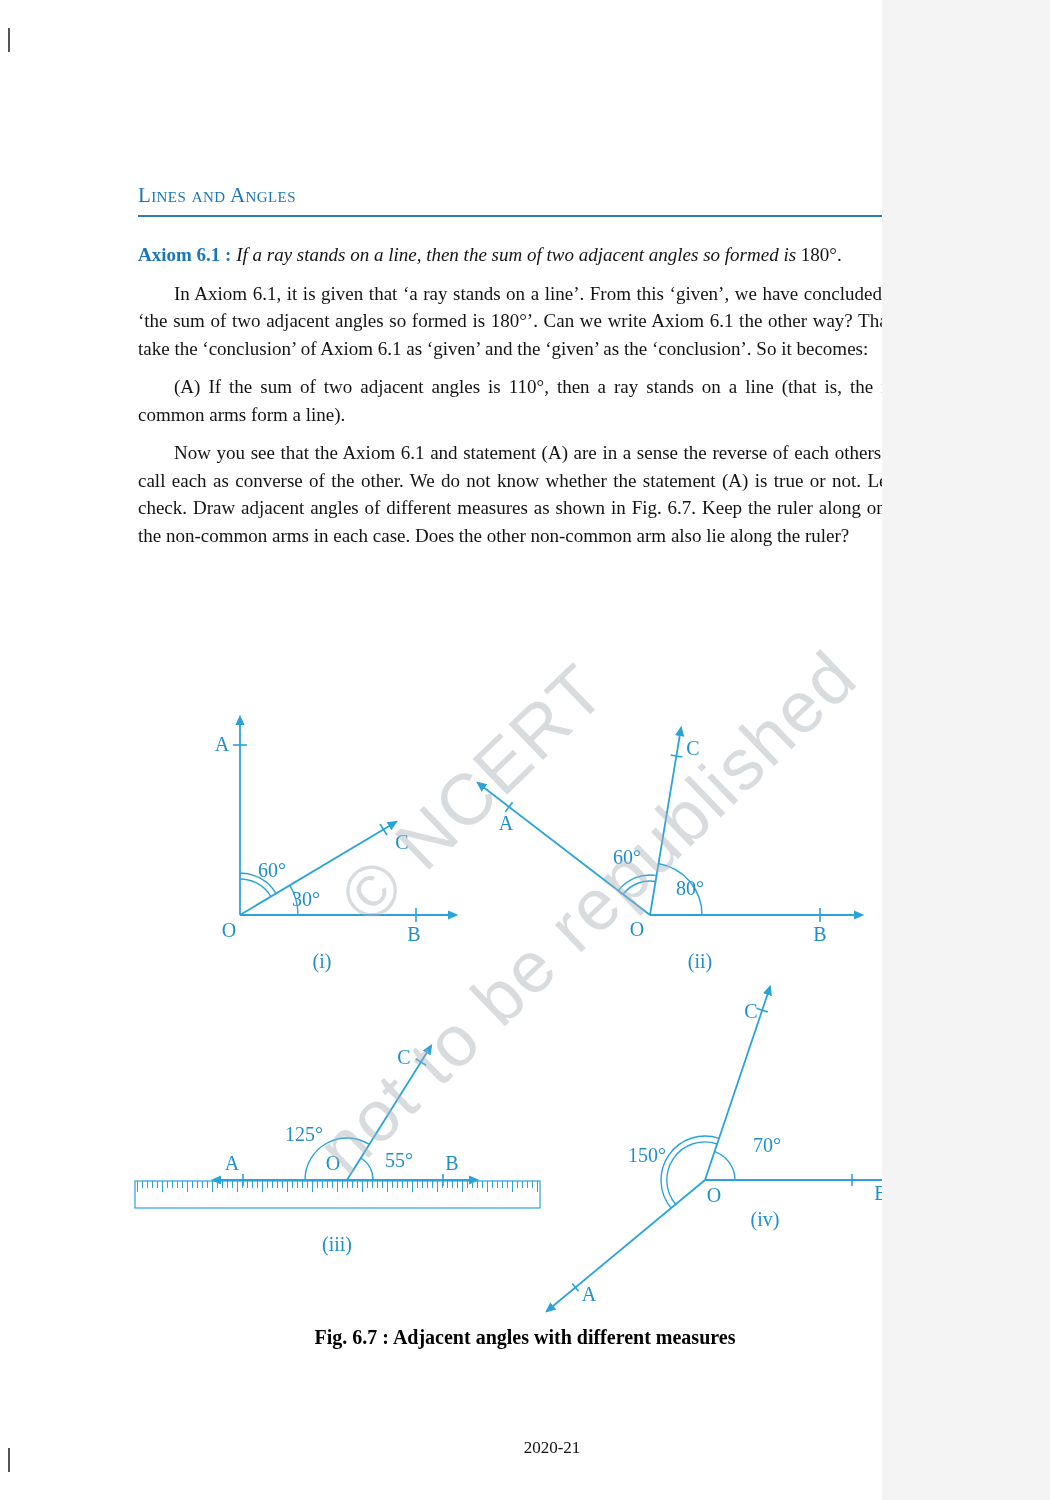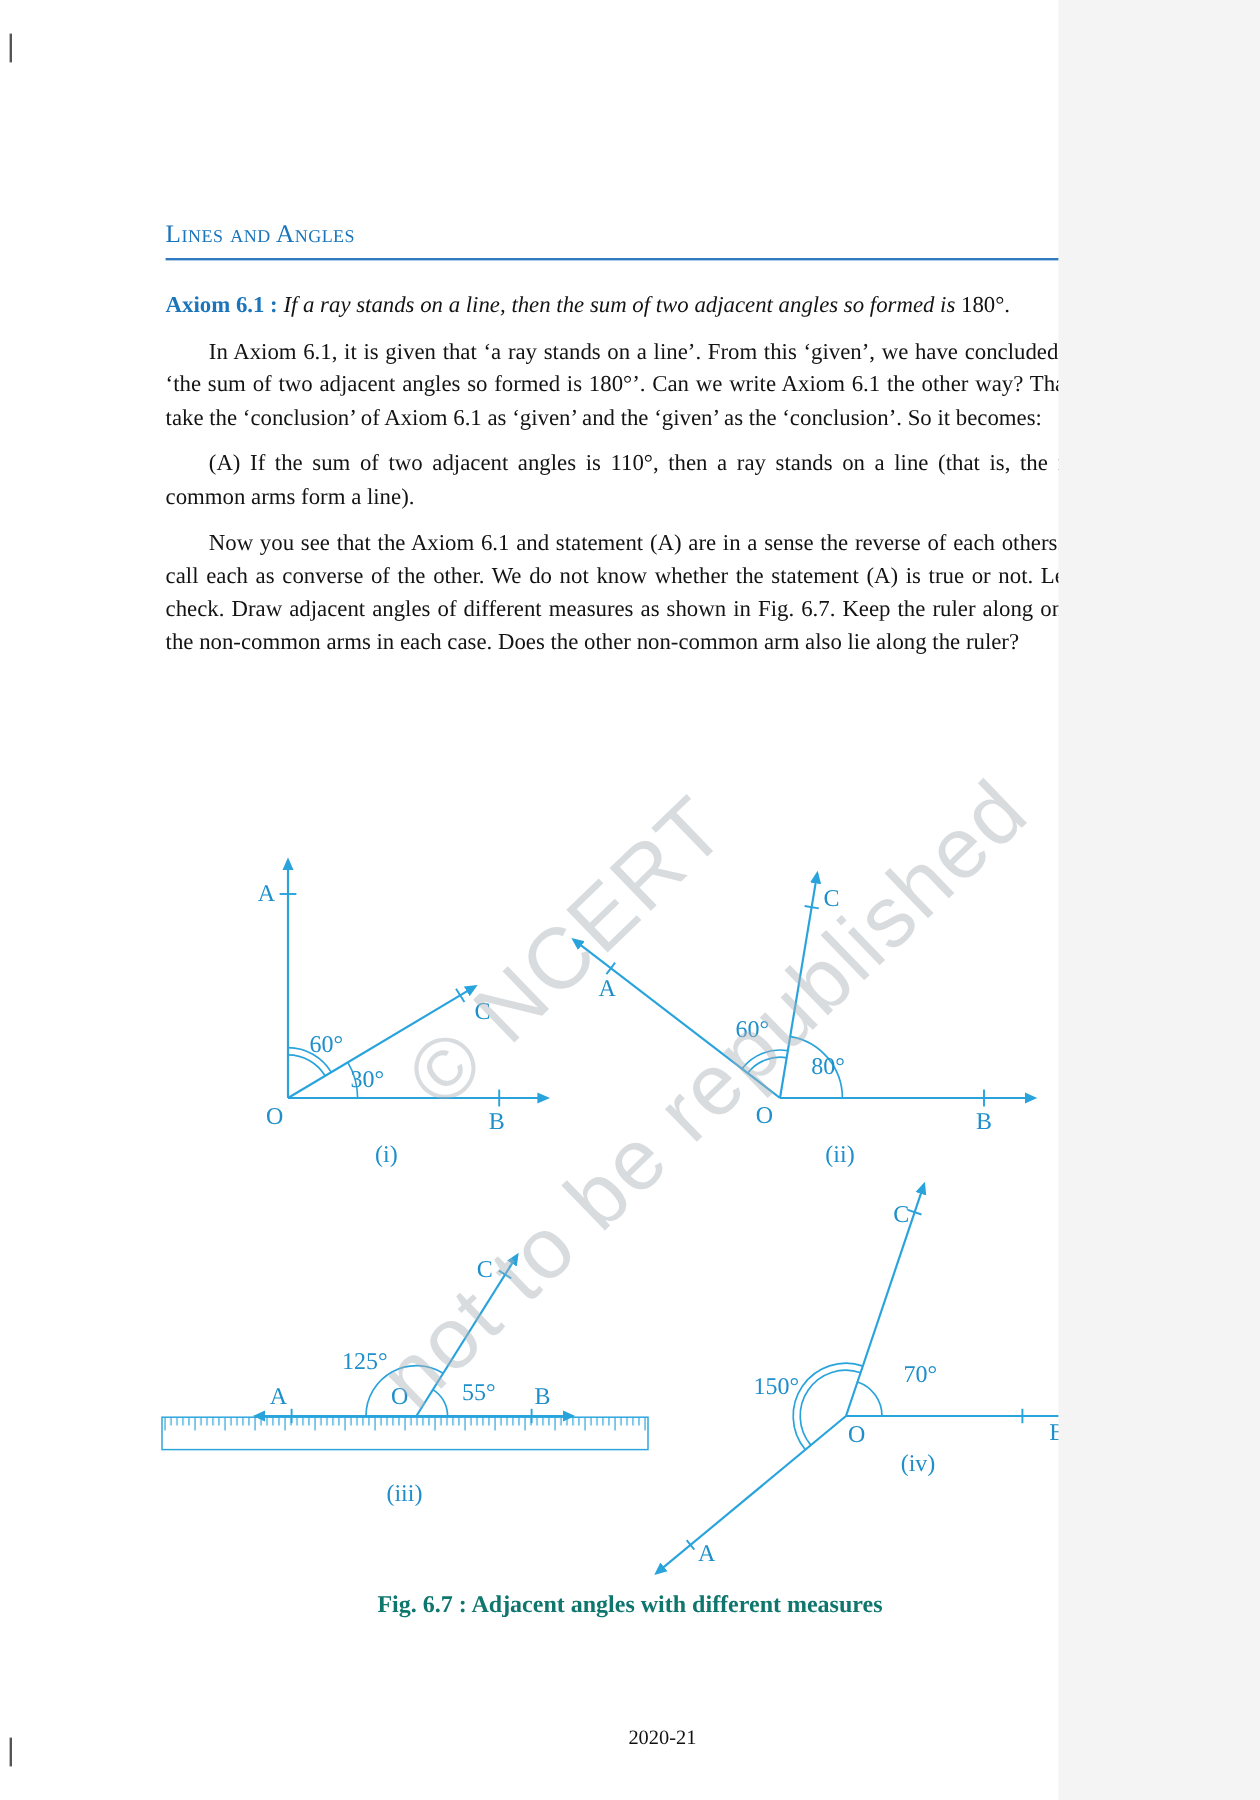--- a/index.html
+++ b/index.html
@@ -27,21 +27,21 @@
   .b  { font-weight:bold; }
 
   .fig-svg { position:absolute; left:0; top:695px; z-index:2; }
   .ray  { stroke:#29a3dc; stroke-width:1.8; fill:none; }
   .tick { stroke:#29a3dc; stroke-width:1.6; fill:none; }
   .arc  { stroke:#29a3dc; stroke-width:1.4; fill:none; }
   .ruler { stroke:#29a3dc; stroke-width:1.2; }
   .lbl { fill:#1e8fcb; font-size:20px; font-family:"Liberation Serif", serif; }
 
   .fig-main-caption { position:absolute; left:0; top:1326px; width:1050px; text-align:center;
-                      font-weight:bold; font-size:20px; color:#0f766e; z-index:3; }
+                      font-weight:bold; font-size:20px; color:#000000; z-index:3; }
 
   .footer { position:absolute; left:0; top:1438px; width:1050px; text-align:center;
             font-size:17px; color:#111; z-index:3;margin-left:27px; }
 
   .watermark { position:absolute; left:70px; top:688px; width:920px; text-align:center;
                transform:rotate(-44deg); font-size:72px; line-height:165px; letter-spacing:2px;
                color:#aab2b8; opacity:0.45; z-index:6; pointer-events:none;
                font-family:"Liberation Sans", sans-serif; }
 </style>
 </head>

